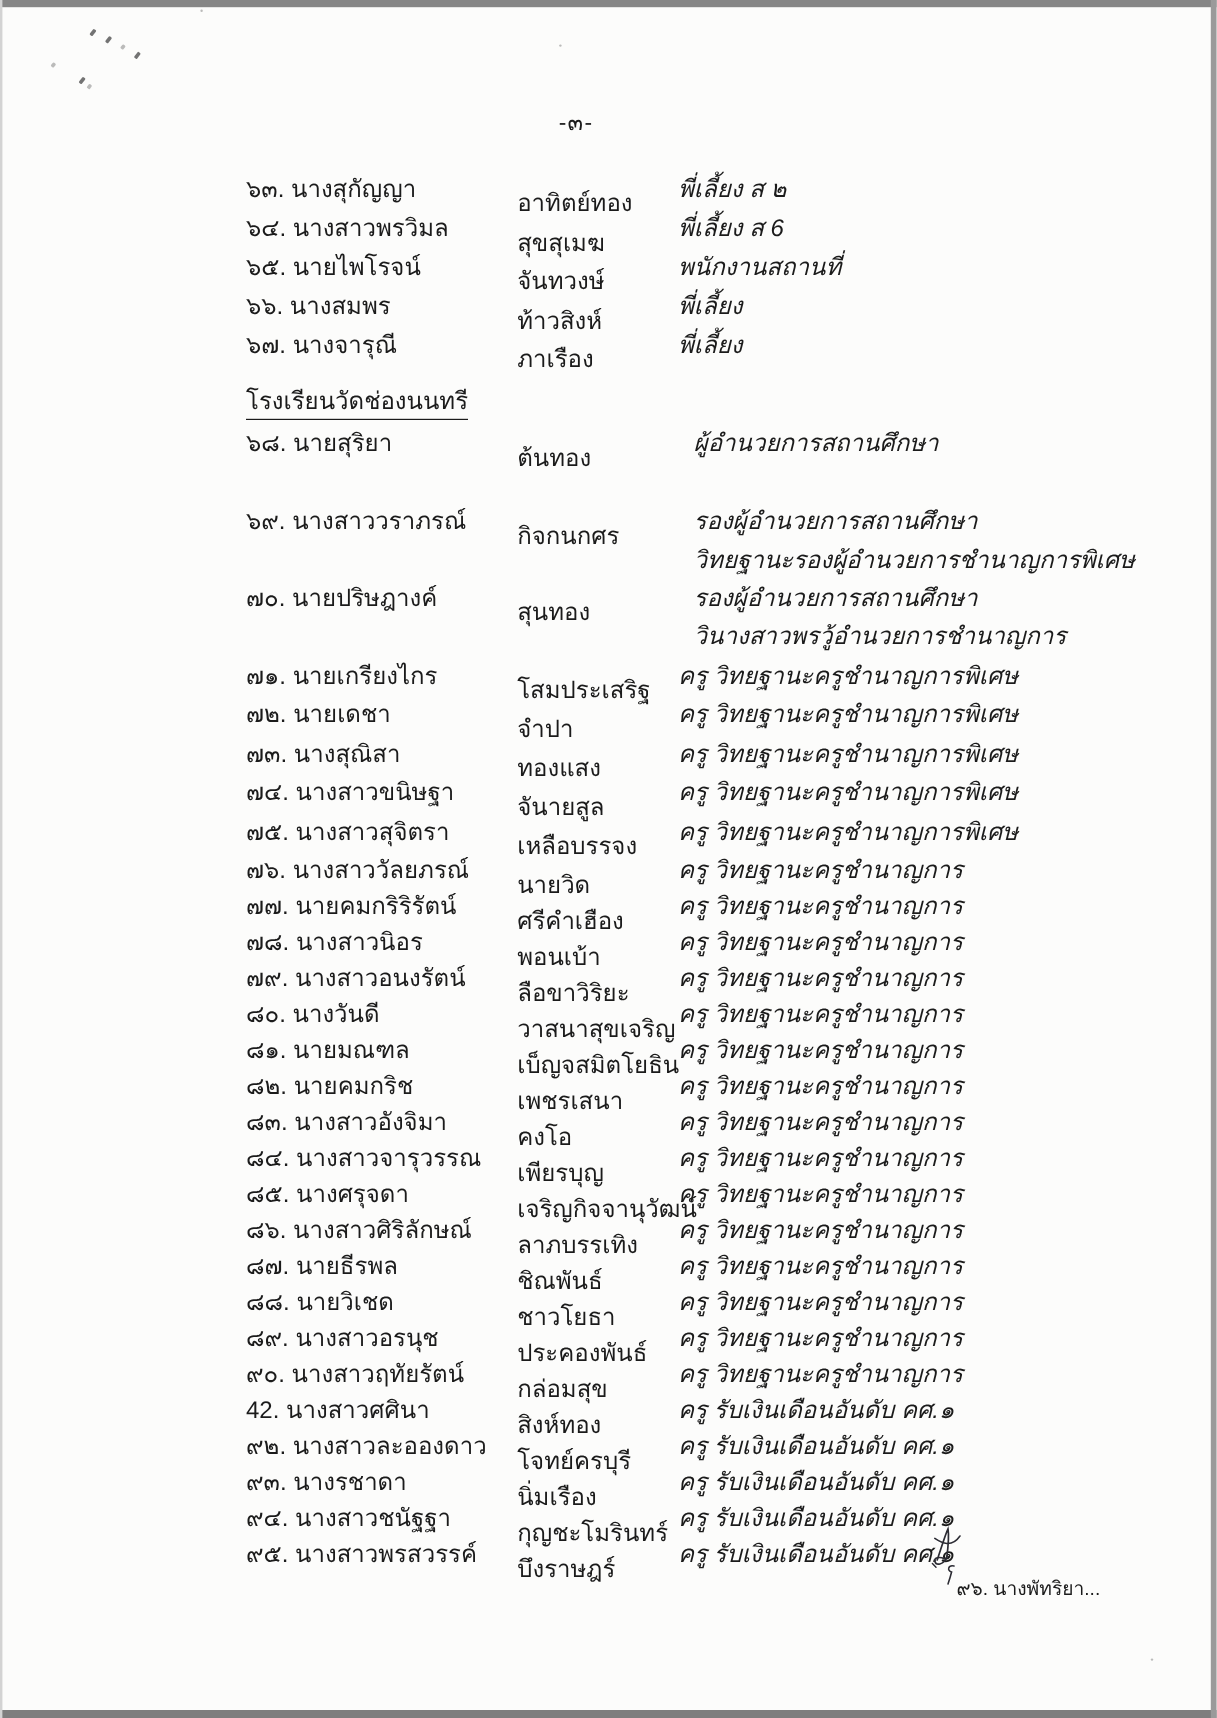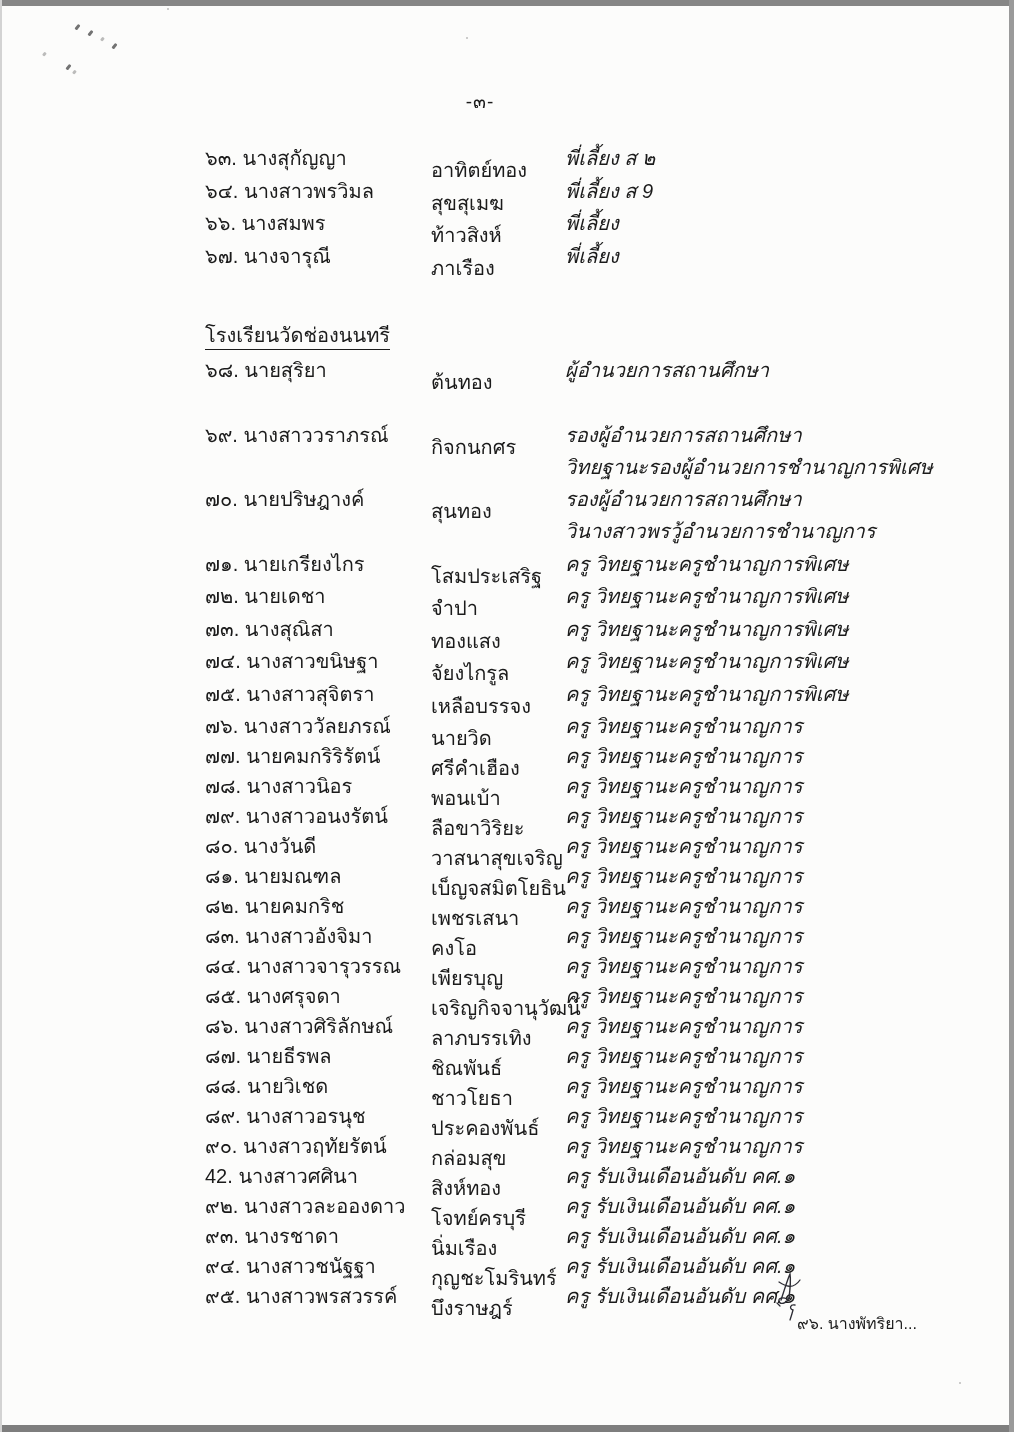--- a/index.html
+++ b/index.html
@@ -35,21 +35,21 @@
   #list-top .row { height: 32.5px; }
   #list-school .row { height: 32.5px; }
   #list-school .row.two { height: 64.5px; }
   #list-school .row:nth-child(n+9) { height: 30px; }
 
   .c1 { position: absolute; left: 0;    top: 0; white-space: nowrap; }
   .c2 { position: absolute; left: 226px; top: 0; white-space: nowrap; margin-top: 12px; }
   .c3 { position: absolute; left: 360px; top: 0; white-space: nowrap; font-style: italic; }
   .row, .row span { font-size: 20px; line-height: 1.32; }
   .p1, .p2 { display: block; }
-  .row.two .p1, .row.two .p2 { height: 32.3px; }
+  .row.two .p1, .row.two .p2 { height: 32.3px; margin-left: 13px; }
 
   .section-header {
     position: absolute;
     left: 205px; top: 322px;
     font-size: 20px;
     line-height: 1.3;
   }
   .section-header .hd {
     display: inline-block;
     border-bottom: 1.6px solid #1b1b1b;
@@ -109,25 +109,33 @@
     <span class="c3">
           <span class="p1">พี่เลี้ยง ส ๒</span>
           <span class="p2"></span>
         </span>
   </div>
 
   <div class="row">
     <span class="c1"><span class="no">๖๔.</span>&nbsp;<span class="nm">นางสาวพรวิมล</span></span>
     <span class="c2">สุขสุเมฆ</span>
     <span class="c3">
-          <span class="p1">พี่เลี้ยง ส 9</span>
-          <span class="p2"></span>
-        </span>
-  </div>
-
+          <span class="p1">พี่เลี้ยง ส 6</span>
+          <span class="p2"></span>
+        </span>
+  </div>
+
+  <div class="row">
+    <span class="c1"><span class="no">๖๕.</span>&nbsp;<span class="nm">นายไพโรจน์</span></span>
+    <span class="c2">จันทวงษ์</span>
+    <span class="c3">
+          <span class="p1">พนักงานสถานที่</span>
+          <span class="p2"></span>
+        </span>
+  </div>
 
   <div class="row">
     <span class="c1"><span class="no">๖๖.</span>&nbsp;<span class="nm">นางสมพร</span></span>
     <span class="c2">ท้าวสิงห์</span>
     <span class="c3">
           <span class="p1">พี่เลี้ยง</span>
           <span class="p2"></span>
         </span>
   </div>
 
@@ -194,21 +202,21 @@
     <span class="c1"><span class="no">๗๓.</span>&nbsp;<span class="nm">นางสุณิสา</span></span>
     <span class="c2">ทองแสง</span>
     <span class="c3">
           <span class="p1">ครู วิทยฐานะครูชำนาญการพิเศษ</span>
           <span class="p2"></span>
         </span>
   </div>
 
   <div class="row">
     <span class="c1"><span class="no">๗๔.</span>&nbsp;<span class="nm">นางสาวขนิษฐา</span></span>
-    <span class="c2">จัยงไกรูล</span>
+    <span class="c2">จันายสูล</span>
     <span class="c3">
           <span class="p1">ครู วิทยฐานะครูชำนาญการพิเศษ</span>
           <span class="p2"></span>
         </span>
   </div>
 
   <div class="row">
     <span class="c1"><span class="no">๗๕.</span>&nbsp;<span class="nm">นางสาวสุจิตรา</span></span>
     <span class="c2">เหลือบรรจง</span>
     <span class="c3">

